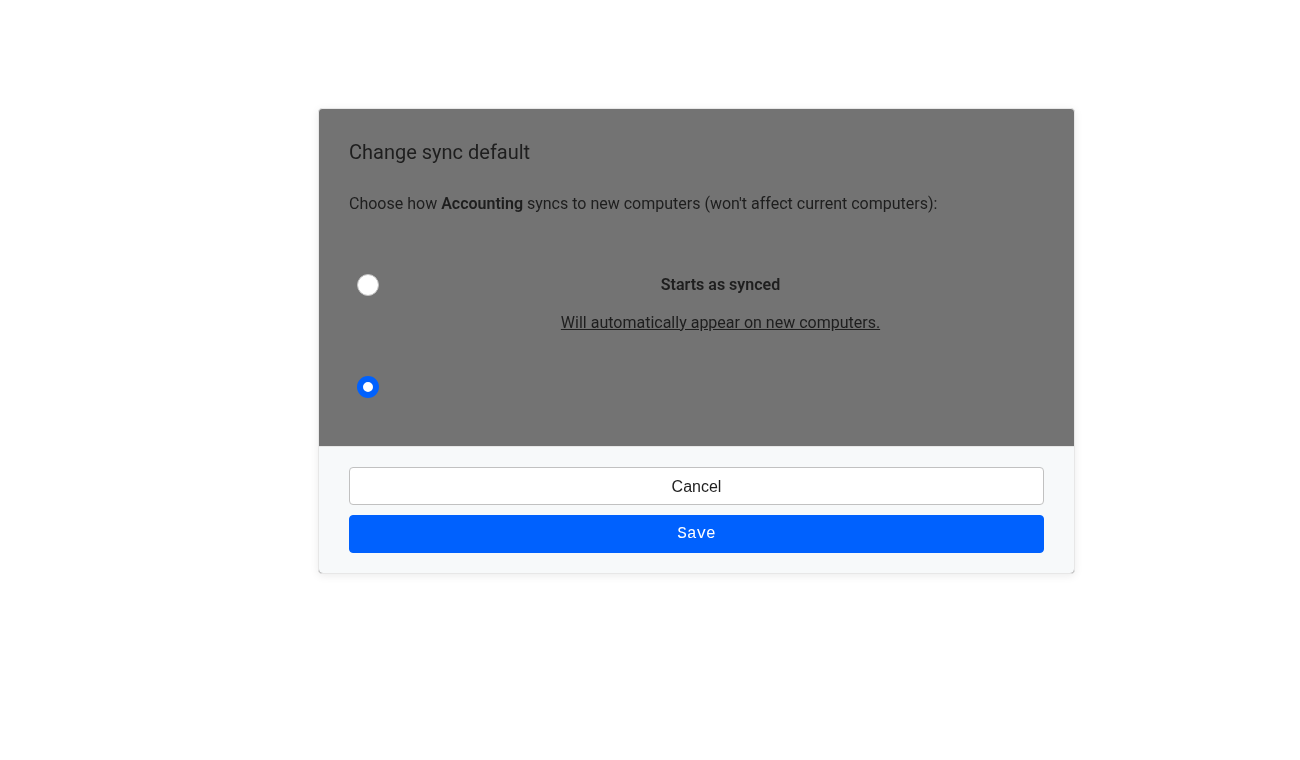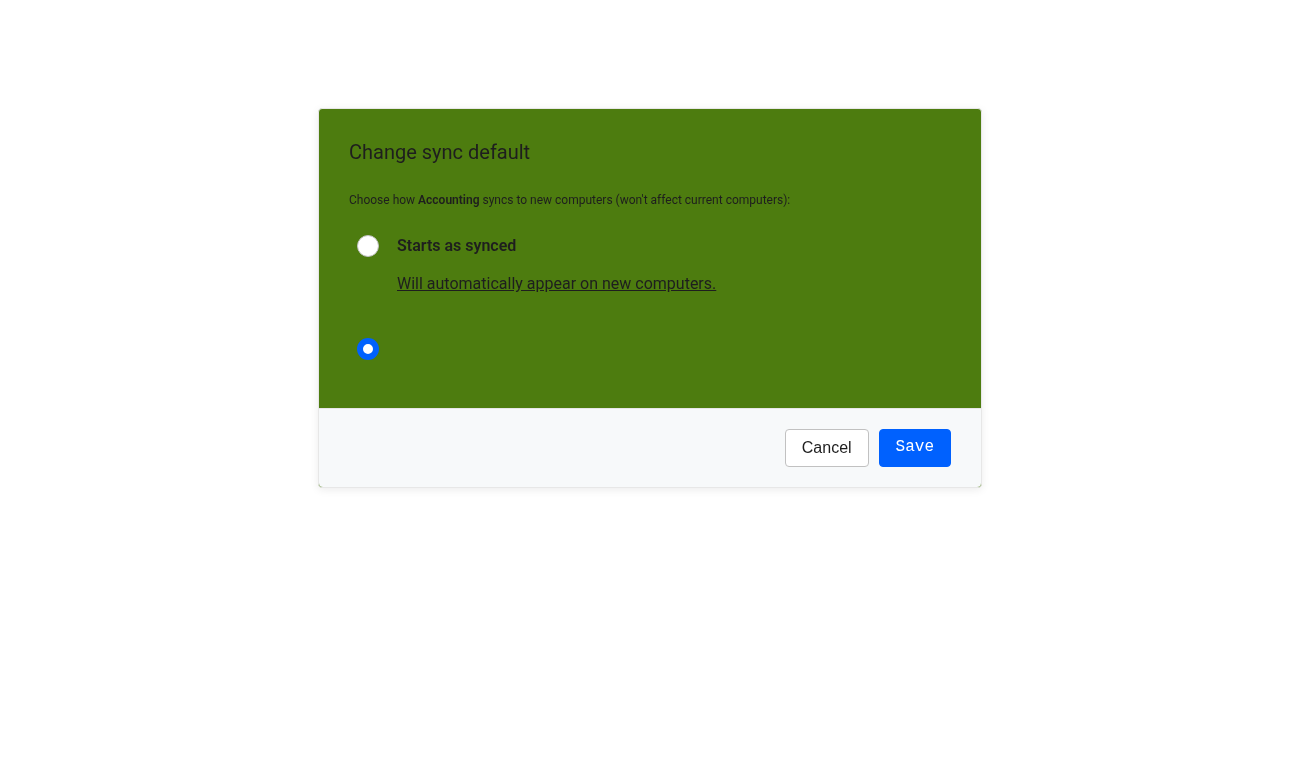--- a/index.html
+++ b/index.html
@@ -11,43 +11,43 @@
       font-family: -apple-system, BlinkMacSystemFont, "Segoe UI", Roboto, Helvetica, Arial, sans-serif;
       background: #ffffff;
       width: 1300px;
       height: 760px;
       position: relative;
     }
     .modal {
       position: absolute;
       left: 318px;
       top: 108px;
-      width: 664px;
-      background: #4d7c0f;
+      width: 757px;
+      background: #737373;
       border: 1px solid #e7e7e7;
       border-radius: 4px;
       box-shadow: 0 2px 8px rgba(0,0,0,0.08);
       display: flex;
       flex-direction: column;
     }
     .modal-body {
       padding: 30px 30px 48px 30px;
     }
     .modal-title {
       font-size: 20px;
       font-weight: 400;
       color: #1e1e1e;
       margin-bottom: 26px;
       line-height: 1.3;
     }
     .modal-description {
-      font-size: 12px;
+      font-size: 16px;
       color: #1e1e1e;
       line-height: 1.6;
-      margin-bottom: 24px;
+      margin-bottom: 56px;
     }
     .modal-description .bold {
       font-weight: 600;
     }
     .radio-group {
       display: flex;
       flex-direction: column;
       gap: 40px;
       padding-left: 8px;
     }
@@ -67,20 +67,21 @@
     .radio-circle.unselected {
       border: 1px solid #c1c1c1;
       background: #fff;
     }
     .radio-circle.selected {
       border: 6px solid #0061fe;
       background: #fff;
     }
     .radio-content {
       flex: 1;
+      text-align: center;
     }
     .radio-label {
       font-size: 16px;
       font-weight: 600;
       color: #1e1e1e;
       line-height: 1.5;
       margin-bottom: 14px;
     }
     .radio-desc {
       font-size: 16px;
@@ -91,20 +92,21 @@
     }
     .modal-footer {
       border-top: 1px solid #e7e7e7;
       background: #f7f9fa;
       padding: 20px 30px;
       display: flex;
       justify-content: flex-end;
       gap: 10px;
       border-bottom-left-radius: 4px;
       border-bottom-right-radius: 4px;
+      flex-direction: column;
     }
     .btn {
       font-size: 16px;
       font-weight: 400;
       padding: 8px 16px;
       border-radius: 4px;
       cursor: pointer;
       line-height: 1.2;
       min-height: 38px;
       display: inline-flex;

